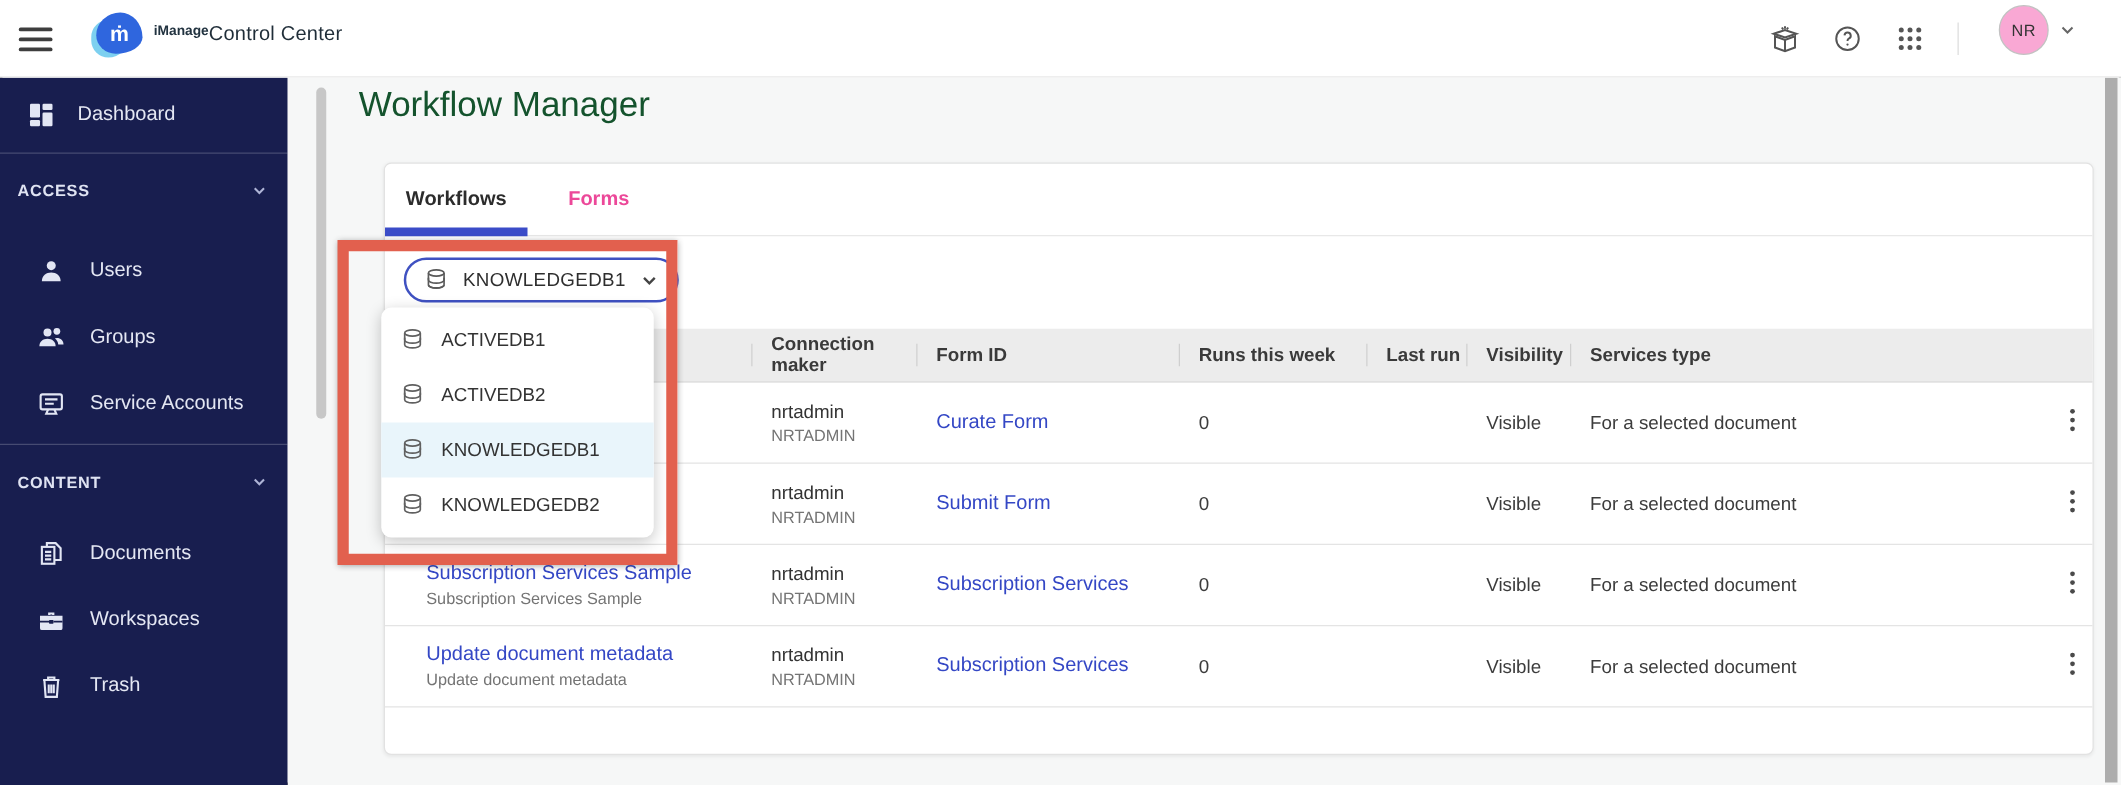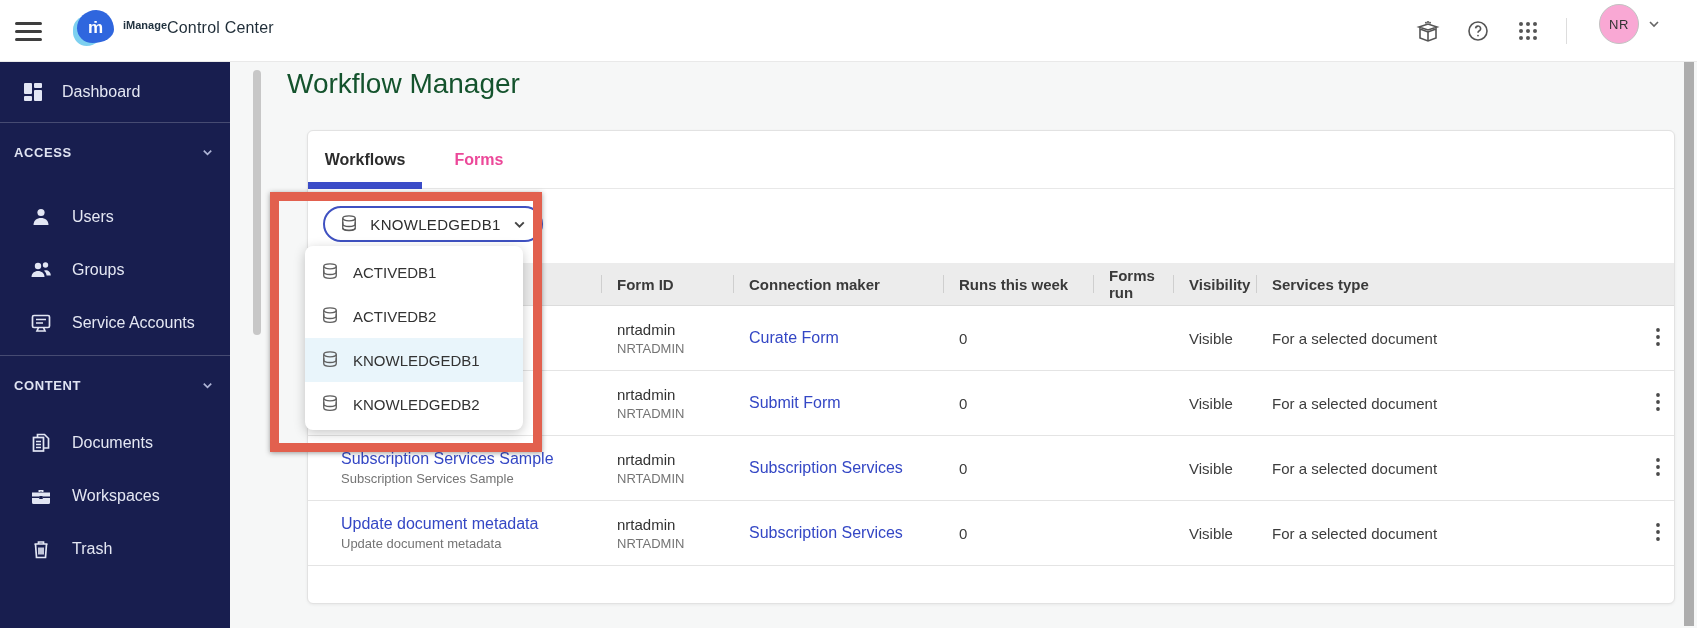--- a/index.html
+++ b/index.html
@@ -232,24 +232,24 @@
         </svg>
         <span>KNOWLEDGEDB1</span>
         <svg class="trig-chev" viewBox="0 0 14 14" fill="none" stroke="currentColor" stroke-width="1.8">
             <path d="M3 5 L7 9 L11 5"></path>
           </svg>
       </button>
     </div>
 
     <div class="thead">
       <div class="hcell"></div>
+      <div class="hcell sep">Connection maker</div>
       <div class="hcell sep">Form ID</div>
-      <div class="hcell sep">Connection maker</div>
       <div class="hcell sep">Runs this week</div>
-      <div class="hcell sep">Forms run</div>
+      <div class="hcell sep">Last run</div>
       <div class="hcell sep">
         <span>Visibility</span>
         <svg class="info-i" viewBox="0 0 16 16" fill="none" stroke="currentColor" stroke-width="1.3">
             <circle cx="8" cy="8" r="6.4"></circle>
             <path d="M8 7.2 V11.2"></path>
             <circle cx="8" cy="4.9" r="0.8" fill="currentColor" stroke="none"></circle>
           </svg>
       </div>
       <div class="hcell sep">Services type</div>
       <div class="hcell"></div>

